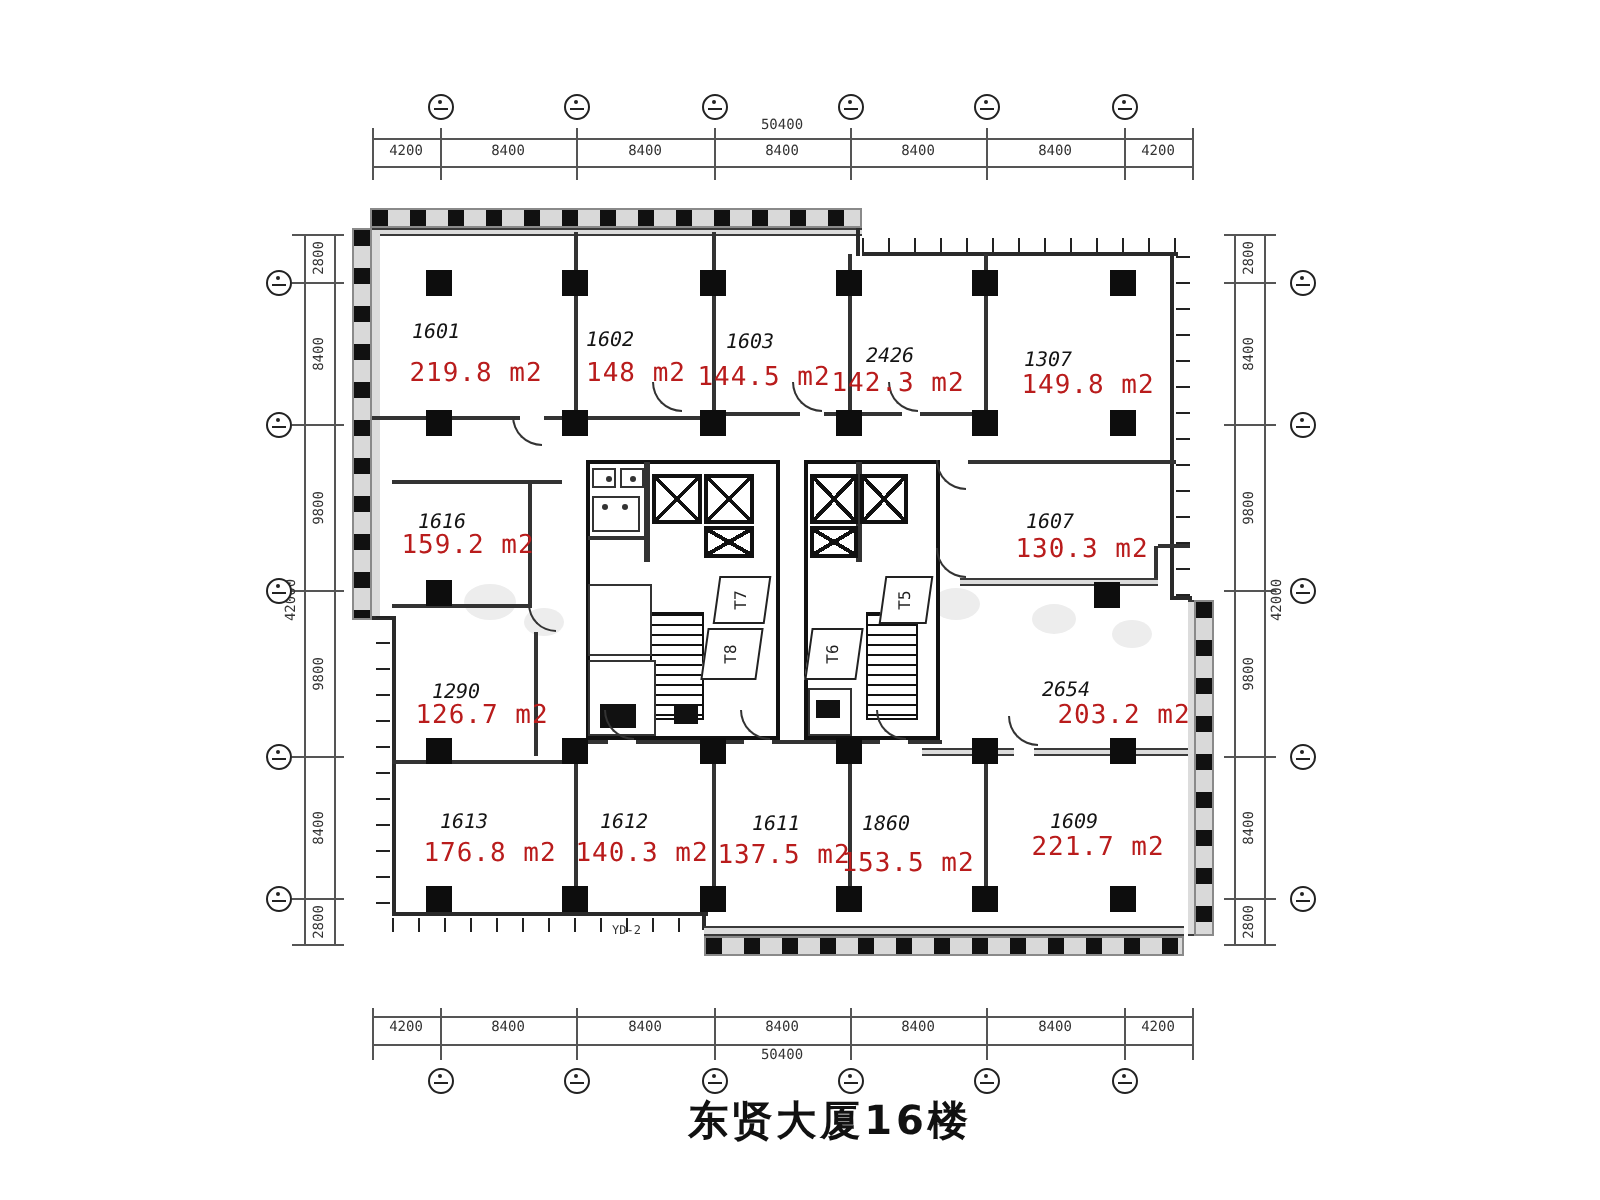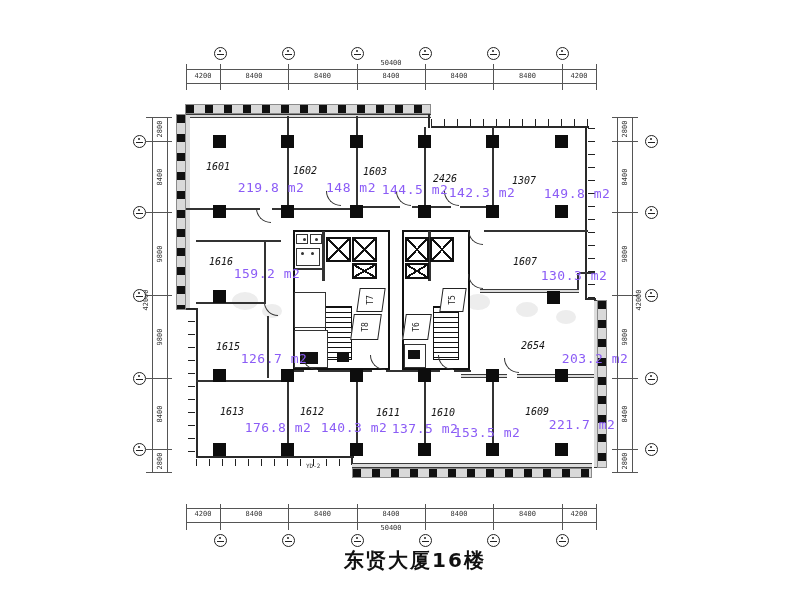--- a/index.html
+++ b/index.html
@@ -28,21 +28,21 @@
   .badge{background:#111;}
   .arc{border-left:1px solid #333;border-bottom:1px solid #333;border-bottom-left-radius:100% 100%;}
   .dimline{background:#555;}
   .gc{width:13px;height:13px;border:1px solid #222;border-radius:50%;background:#fff;}
   .gc::before{content:"";position:absolute;left:2px;right:2px;top:6px;height:1px;background:#222;}
   .gc::after{content:"";position:absolute;left:4px;top:2px;width:2px;height:2px;background:#222;border-radius:50%;}
   .t{font-size:7px;line-height:1;color:#333;white-space:nowrap;}
   .center{transform:translate(-50%,-50%);}
   .vtext{transform:translate(-50%,-50%) rotate(-90deg);}
   .rnum{font-size:10px;line-height:1;color:#141414;white-space:nowrap;font-style:italic;}
-  .rarea{font-size:13px;line-height:1;color:#8b5cf6;letter-spacing:.5px;white-space:nowrap;margin-left:33px;}
+  .rarea{font-size:13px;line-height:1;color:#b91c1c;letter-spacing:.5px;white-space:nowrap;}
   .tlabel{font-size:8px;line-height:1;color:#222;white-space:nowrap;}
   .yd{font-size:6px;line-height:1;color:#333;white-space:nowrap;}
   .blob{background:#ededed;border-radius:50%;}
   #title{position:absolute;left:415px;top:547px;transform:translateX(-50%);
          font-size:20px;font-weight:600;color:#111;letter-spacing:2px;white-space:nowrap;
          font-family:"DejaVu Sans","Liberation Sans",sans-serif;}
 </style>
 </head>
 <body>
 
@@ -181,29 +181,29 @@
       <div class="abs rnum center" style="left: 445px; top: 179px;">2426</div>
       <div class="abs rarea center" style="left: 449px; top: 192px;">142.3 m2</div>
       <div class="abs rnum center" style="left: 524px; top: 181px;">1307</div>
       <div class="abs rarea center" style="left: 544px; top: 193px;">149.8 m2</div>
       <div class="abs rnum center" style="left: 525px; top: 262px;">1607</div>
       <div class="abs rarea center" style="left: 541px; top: 275px;">130.3 m2</div>
       <div class="abs rnum center" style="left: 533px; top: 346px;">2654</div>
       <div class="abs rarea center" style="left: 562px; top: 358px;">203.2 m2</div>
       <div class="abs rnum center" style="left: 537px; top: 412px;">1609</div>
       <div class="abs rarea center" style="left: 549px; top: 424px;">221.7 m2</div>
-      <div class="abs rnum center" style="left: 443px; top: 413px;">1610</div>
+      <div class="abs rnum center" style="left: 443px; top: 413px;">1860</div>
       <div class="abs rarea center" style="left: 454px; top: 432px;">153.5 m2</div>
       <div class="abs rnum center" style="left: 388px; top: 413px;">1611</div>
       <div class="abs rarea center" style="left: 392px; top: 428px;">137.5 m2</div>
       <div class="abs rnum center" style="left: 312px; top: 412px;">1612</div>
       <div class="abs rarea center" style="left: 321px; top: 427px;">140.3 m2</div>
       <div class="abs rnum center" style="left: 232px; top: 412px;">1613</div>
       <div class="abs rarea center" style="left: 245px; top: 427px;">176.8 m2</div>
-      <div class="abs rnum center" style="left: 228px; top: 347px;">1615</div>
+      <div class="abs rnum center" style="left: 228px; top: 347px;">1290</div>
       <div class="abs rarea center" style="left: 241px; top: 358px;">126.7 m2</div>
       <div class="abs rnum center" style="left: 221px; top: 262px;">1616</div>
       <div class="abs rarea center" style="left: 234px; top: 273px;">159.2 m2</div>
       <div class="abs yd" style="left: 306px; top: 463px;">YD-2</div>
       <div class="abs dimline" style="left: 186px; top: 69px; width: 410px; height: 1px;"></div>
       <div class="abs dimline" style="left: 186px; top: 83px; width: 410px; height: 1px;"></div>
       <div class="abs dimline" style="left: 186px; top: 64px; width: 1px; height: 26px;"></div>
       <div class="abs dimline" style="left: 220px; top: 64px; width: 1px; height: 26px;"></div>
       <div class="abs dimline" style="left: 288px; top: 64px; width: 1px; height: 26px;"></div>
       <div class="abs dimline" style="left: 357px; top: 64px; width: 1px; height: 26px;"></div>

